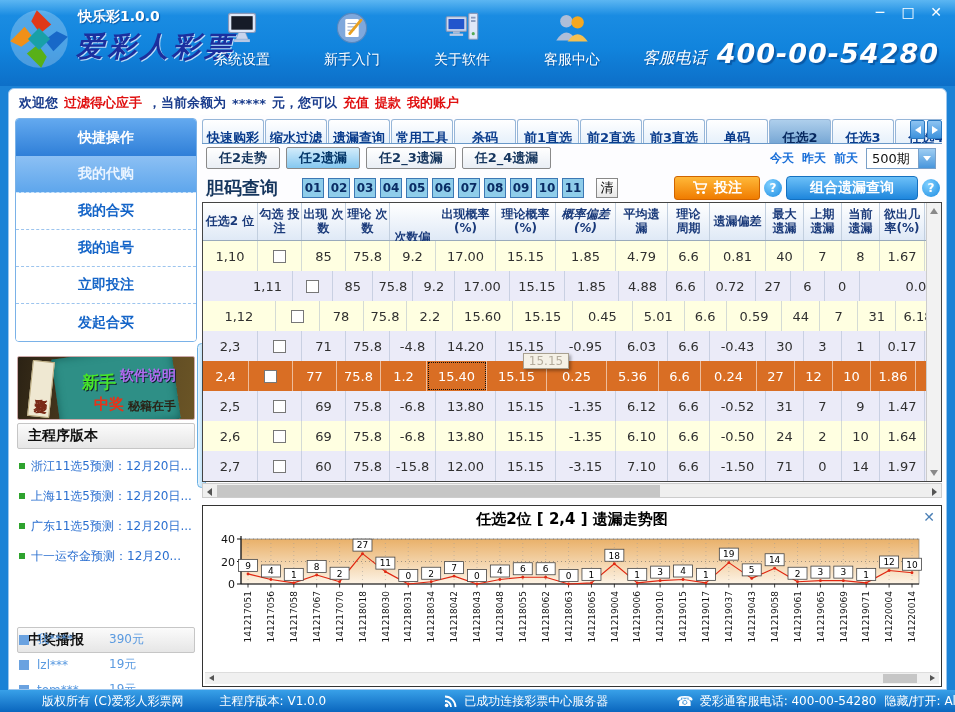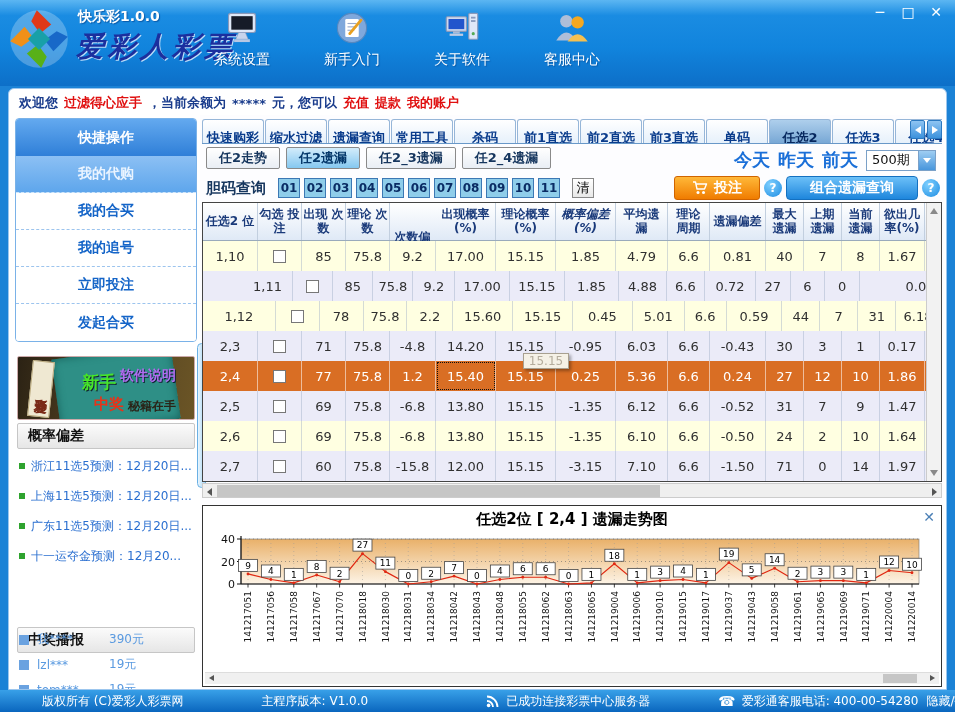--- a/index.html
+++ b/index.html
@@ -62,28 +62,28 @@
   .tab.active { background:linear-gradient(#aecfec,#5c93c9); color:#06275e; }
   .tab-arrows { position:absolute; right:2px; top:5px; display:flex; gap:2px; }
   .tab-arrows .arr { width:15px; height:19px; background:linear-gradient(#8ec4f2,#3d92dc); border:1px solid #2a78c0; border-radius:2px; display:flex; align-items:center; justify-content:center; cursor:pointer; }
   .tri-l { width:0; height:0; border-top:4px solid transparent; border-bottom:4px solid transparent; border-right:6px solid #fff; }
   .tri-r { width:0; height:0; border-top:4px solid transparent; border-bottom:4px solid transparent; border-left:6px solid #fff; }
 
   .subtabs { position:absolute; left:6px; top:32px; height:23px; display:flex; gap:6px; }
   .subtab { padding:0 12px; height:22px; display:flex; align-items:center; justify-content:center; font-size:13px; font-weight:bold; color:#16365e; background:linear-gradient(#ffffff,#e9eef5); border:1px solid #8a8a8a; border-radius:2px; cursor:pointer; }
   .subtab.active { background:linear-gradient(#d3ecfb,#85c8f0); color:#05386b; }
   .period-zone { position:absolute; right:8px; top:33px; display:flex; align-items:center; gap:8px; }
-  .day-link { color:#1a6fd8; font-size:18px; font-weight:bold; cursor:pointer; }
+  .day-link { color:#1a6fd8; font-size:12px; font-weight:bold; cursor:pointer; }
   .period-select { width:70px; height:21px; border:1px solid #7aa0c8; background:#fff; display:flex; align-items:center; cursor:pointer; }
   .period-select .pval { flex:1; padding-left:5px; font-size:13px; color:#111; }
   .period-select .pbtn { width:17px; height:19px; background:linear-gradient(#9ecdf2,#4896dc); border-left:1px solid #7aa0c8; display:flex; align-items:center; justify-content:center; }
   .tri-d { width:0; height:0; border-left:4px solid transparent; border-right:4px solid transparent; border-top:5px solid #fff; }
 
   .danma-row { position:absolute; left:6px; top:60px; right:4px; height:26px; display:flex; align-items:center; gap:4px; }
-  .danma-label { font-size:15px; font-weight:bold; color:#16365e; margin-right:8px; }
+  .danma-label { font-size:18px; font-weight:bold; color:#16365e; margin-right:20px; }
   .num-btn { width:22px; height:20px; background:#8fcdea; border:1px solid #3c78b4; color:#0a2c64; font-size:12px; font-weight:bold; display:flex; align-items:center; justify-content:center; cursor:pointer; }
   .clear-btn { width:22px; height:20px; background:linear-gradient(#fff,#e8e8e8); border:1px solid #888; margin-left:8px; font-size:13px; display:flex; align-items:center; justify-content:center; cursor:pointer; }
   .bet-btn { margin-left:auto; width:86px; height:24px; background:linear-gradient(#ffb838,#f07c00); border:1px solid #d06400; border-radius:3px; color:#fff; font-size:14px; font-weight:bold; display:flex; align-items:center; justify-content:center; gap:6px; cursor:pointer; }
   .combo-btn { width:132px; height:24px; background:linear-gradient(#6cc0f8,#1e86dc); border:1px solid #1470c0; border-radius:4px; color:#fff; font-size:14px; font-weight:bold; display:flex; align-items:center; justify-content:center; cursor:pointer; }
   .help-dot { width:18px; height:18px; border-radius:50%; background:radial-gradient(circle at 35% 30%, #7fd0ff, #1e8ce2); color:#fff; font-size:12px; font-weight:bold; display:flex; align-items:center; justify-content:center; cursor:pointer; }
 
   
   .grid-wrap { position:absolute; left:2px; top:87px; right:2px; height:280px; border:1px solid #444; background:#fff; }
   .thead { display:flex; height:38px; background:linear-gradient(#ffffff,#dfe9f6); border-bottom:1px solid #9ab; padding-right:15px; }
   .th { display:flex; align-items:center; justify-content:center; text-align:center; font-size:12px; font-weight:bold; color:#1a3a7a; line-height:1.15; border-right:1px solid #c2cfdf; padding:1px; }
@@ -188,20 +188,24 @@
             </svg>
         </span>
         <span class="tlabel">客服中心</span>
       </div>
     </div>
     <div class="win-controls">
       <span>─</span>
       <span>□</span>
       <span>✕</span>
     </div>
+    <div class="hotline">
+      <span class="hl-label">客服电话</span>
+      <span class="hl-number">400-00-54280</span>
+    </div>
   </div>
 
   <div class="content">
 
     <div class="welcome">
       <span>欢迎您</span>
       <span class="red">过滤得心应手</span>
       <span>，当前余额为</span>
       <span>*****</span>
       <span>元，您可以</span>
@@ -220,21 +224,21 @@
           <div class="menu-item">发起合买</div>
         </div>
       <div class="banner">
         <div class="book"></div>
         <div class="stamp">爱彩通</div>
         <div class="bt1">新手</div>
         <div class="bt2">软件说明</div>
         <div class="bt3">中奖</div>
         <div class="bt4">秘籍在手</div>
       </div>
-      <div class="side-header" style="top:306px;">概率偏差</div>
+      <div class="side-header" style="top:306px;">主程序版本</div>
       <div class="news-list" id="news-list">
           <div class="news-item">
             <div class="bullet"></div>
             <span>浙江11选5预测：12月20日...</span>
           </div>
           <div class="news-item">
             <div class="bullet"></div>
             <span>上海11选5预测：12月20日...</span>
           </div>
           <div class="news-item">
@@ -428,21 +432,21 @@
               <div class="td" style="width: 60px;">-0.95</div>
               <div class="td" style="width: 52px;">6.03</div>
               <div class="td" style="width: 42px;">6.6</div>
               <div class="td" style="width: 56px;">-0.43</div>
               <div class="td" style="width: 38px;">30</div>
               <div class="td" style="width: 38px;">3</div>
               <div class="td" style="width: 38px;">1</div>
               <div class="td" style="width: 45px;">0.17</div>
             </div>
             <div class="tr even selected">
-              <div class="td" style="width: 55px;">2,4</div>
+              <div class="td" style="width: 46px;">2,4</div>
               <div class="td" style="width: 44px;">
                 <div class="cb"></div>
               </div>
               <div class="td" style="width: 44px;">77</div>
               <div class="td" style="width: 44px;">75.8</div>
               <div class="td" style="width: 46px;">1.2</div>
               <div class="td focus" style="width: 60px;">15.40</div>
               <div class="td" style="width: 60px;">15.15</div>
               <div class="td" style="width: 60px;">0.25</div>
               <div class="td" style="width: 52px;">5.36</div>
@@ -732,21 +736,21 @@
           <div class="chs-l"></div>
           <div class="chs-thumb"></div>
           <div class="chs-r"></div>
         </div>
       </div>
     </div>
   </div>
 
   <div class="statusbar">
     <span class="seg" style="margin-left:30px;">版权所有 (C)爱彩人彩票网</span>
-    <span class="seg" style="margin-left:70px;">主程序版本: V1.0.0</span>
+    <span class="seg" style="margin-left:28px;">主程序版本: V1.0.0</span>
     <span class="seg" style="margin-left:110px;">
       <svg width="14" height="14" viewBox="0 0 14 14">
           <circle cx="2.6" cy="11.4" r="1.8" fill="#fff"></circle>
           <path d="M1 7 a6 6 0 0 1 6 6" fill="none" stroke="#fff" stroke-width="1.8"></path>
           <path d="M1 2.5 a10.5 10.5 0 0 1 10.5 10.5" fill="none" stroke="#fff" stroke-width="1.8"></path>
         </svg>
       <span>已成功连接彩票中心服务器</span>
     </span>
     <span class="seg" style="margin-left:60px;">
       <span style="font-size:14px;">☎</span>

